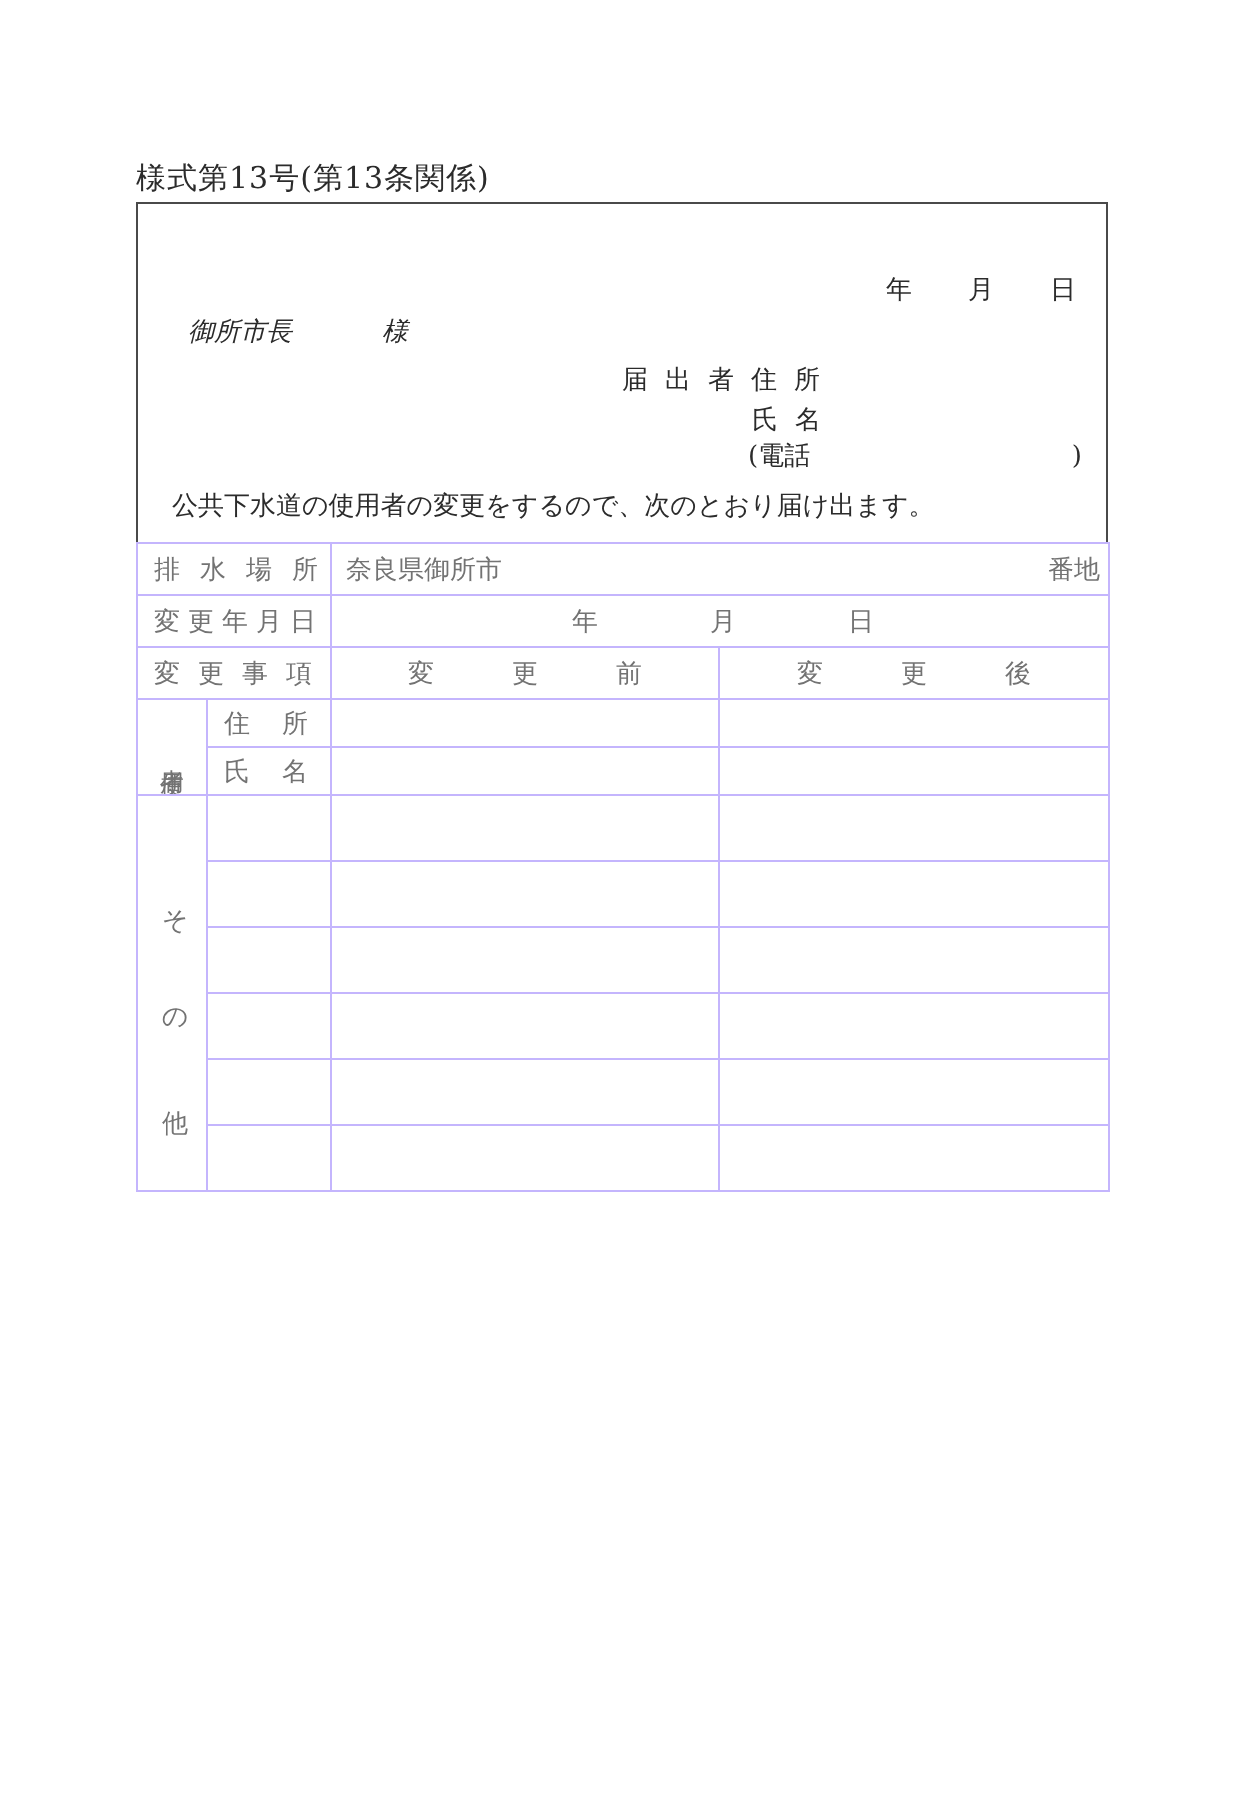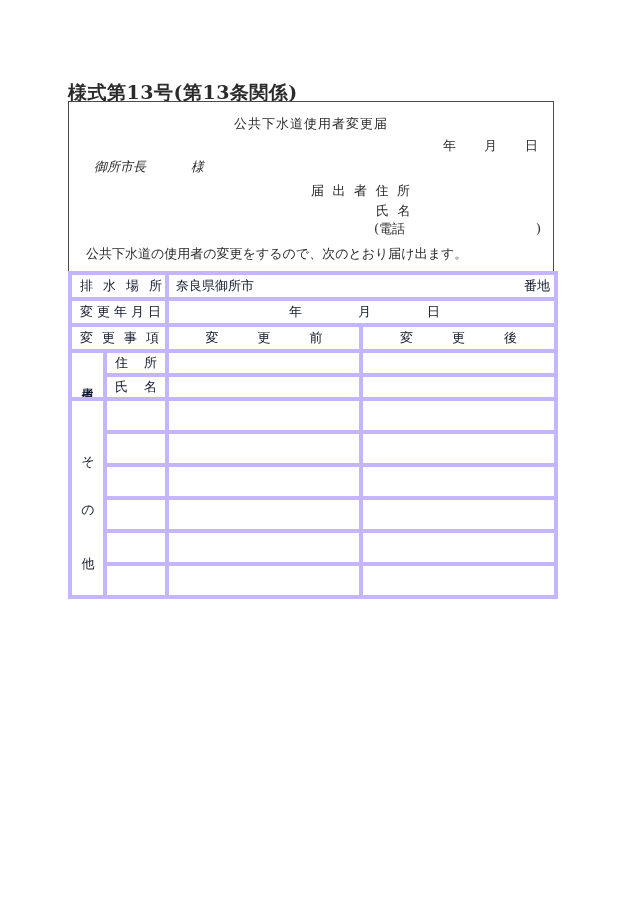--- a/index.html
+++ b/index.html
@@ -11,23 +11,22 @@
     background: #ffffff;
     font-family: "DejaVu Serif", "Liberation Serif", serif;
     font-size: 13px;
     color: #2b2b2b;
     overflow: hidden;
   }
   .form-number {
     position: absolute;
     left: 68px;
     top: 80px;
-    font-size: 19px;
+    font-size: 15px;
     letter-spacing: 0.5px;
-    font-weight: bold;
   }
   .sheet-box {
     position: absolute;
     left: 68px;
     top: 101px;
     width: 486px;
   }
   .box-header {
     position: relative;
     height: 170px;
@@ -62,24 +61,24 @@
   }
   .statement { left: 17px; top: 144px; }
 
   table.form-table {
     position: relative;
     width: 486px;
     border-collapse: collapse;
     table-layout: fixed;
   }
   td {
-    border: 4px solid #c4b5fd;
+    border: 1px solid #c4b5fd;
     padding: 0;
     font-size: 13px;
-    color: #0f172a;
+    color: #737373;
     vertical-align: middle;
     overflow: hidden;
   }
   tr.r-sm  td { height: 26px; }
   tr.r-xs  td { height: 24px; }
   tr.r-lg  td { height: 33px; }
 
   .cell-label { padding-left: 8px; white-space: nowrap; }
   .ls10 { letter-spacing: 10px; }
   .ls9  { letter-spacing: 9px; }
@@ -114,21 +113,20 @@
 </head>
 <body>
 
 <div class="page">
 
   <div class="form-number">様式第13号(第13条関係)</div>
 
   <div class="sheet-box">
 
     <div class="box-header">
-      <div class="hdr-line doc-title">公共下水道使用者変更届</div>
 
       <div class="hdr-line date-line">
         <span>年</span>
         <span>月</span>
         <span>日</span>
       </div>
 
       <div class="hdr-line addressee">
         <span>御所市長</span>
         <span>様</span>

